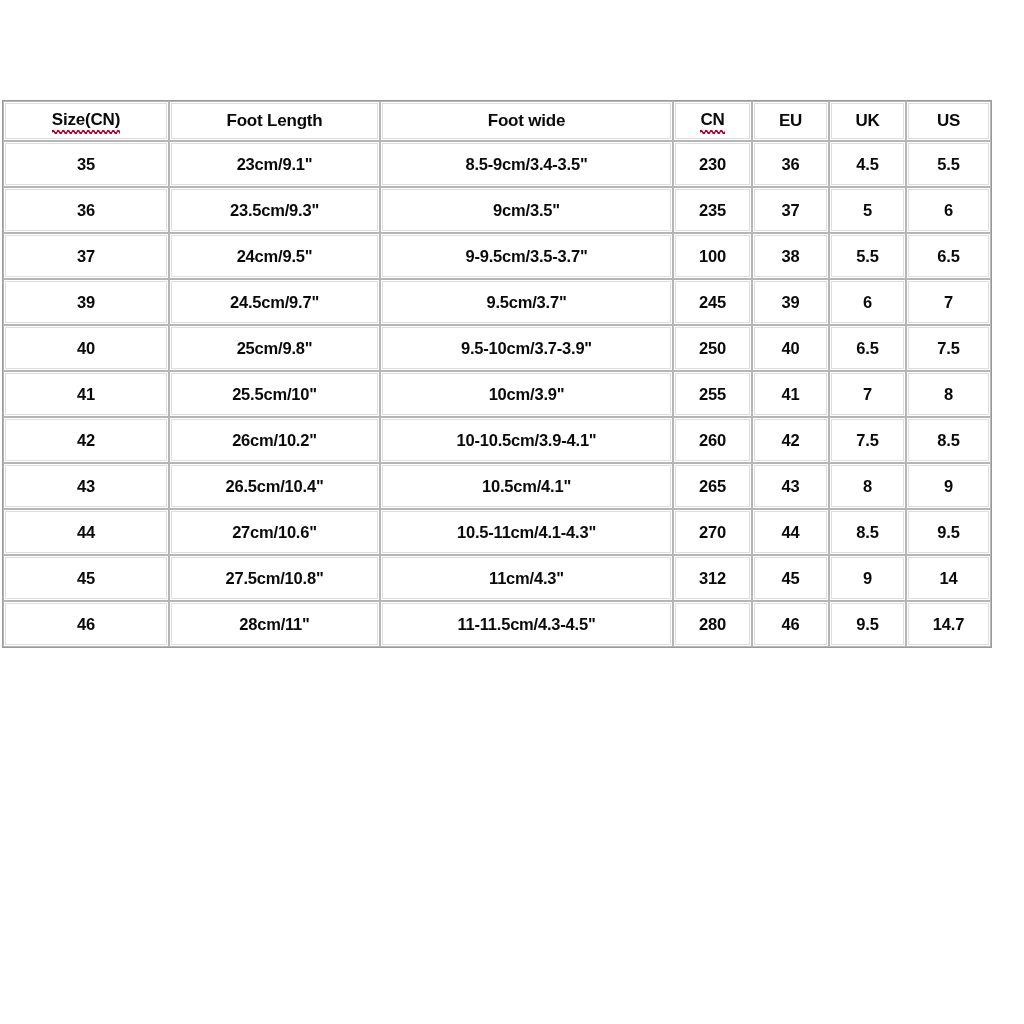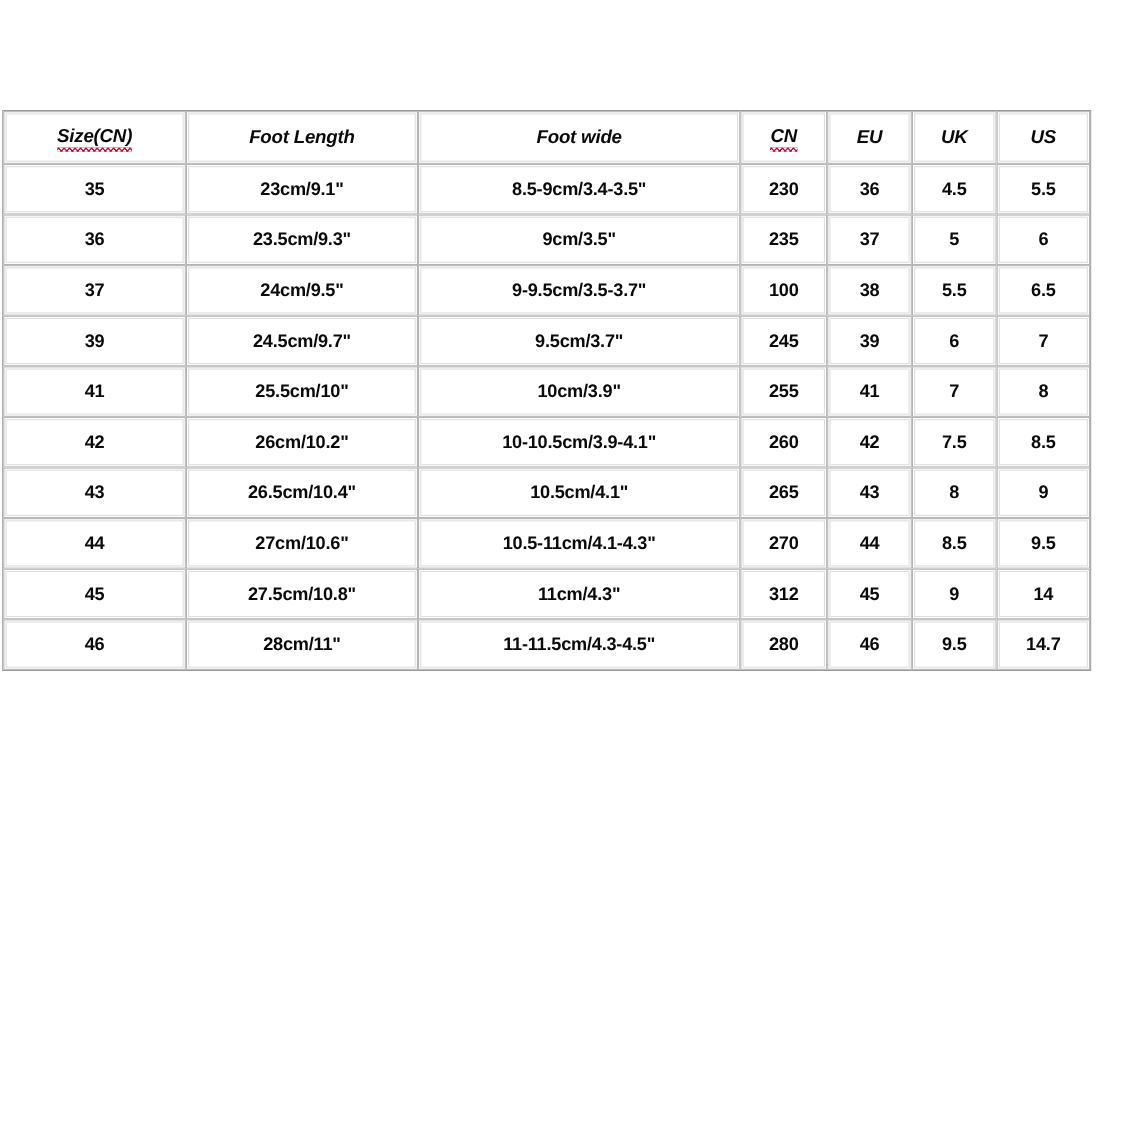--- a/index.html
+++ b/index.html
@@ -46,22 +46,21 @@
     font-size: 16.5px;
     color: #0a0a0a;
     letter-spacing: -0.2px;
     box-sizing: border-box;
     white-space: nowrap;
     overflow: hidden;
   }
 
   table.size-chart thead td {
     font-size: 17px;
-    height: 48px;
-    font-style: italic;
+    height: 40px;
   }
 
   
   col.c-size  { width: 166px; }
   col.c-len   { width: 211px; }
   col.c-wide  { width: 293px; }
   col.c-cn    { width: 79px; }
   col.c-eu    { width: 77px; }
   col.c-uk    { width: 77px; }
   col.c-us    { width: 85px; }
@@ -143,20 +142,29 @@
         <tr>
           <td>39</td>
           <td>24.5cm/9.7"</td>
           <td>9.5cm/3.7"</td>
           <td>245</td>
           <td>39</td>
           <td>6</td>
           <td>7</td>
         </tr>
         <tr>
+          <td>40</td>
+          <td>25cm/9.8"</td>
+          <td>9.5-10cm/3.7-3.9"</td>
+          <td>250</td>
+          <td>40</td>
+          <td>6.5</td>
+          <td>7.5</td>
+        </tr>
+        <tr>
           <td>41</td>
           <td>25.5cm/10"</td>
           <td>10cm/3.9"</td>
           <td>255</td>
           <td>41</td>
           <td>7</td>
           <td>8</td>
         </tr>
         <tr>
           <td>42</td>

